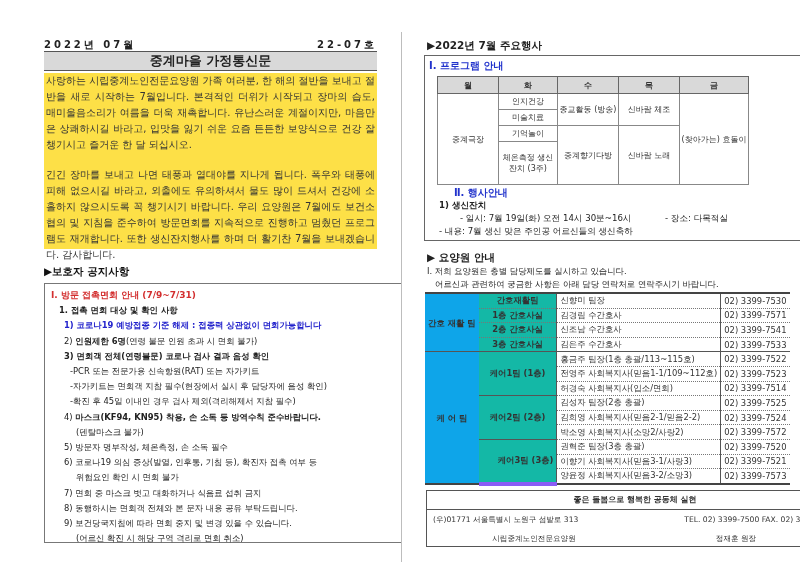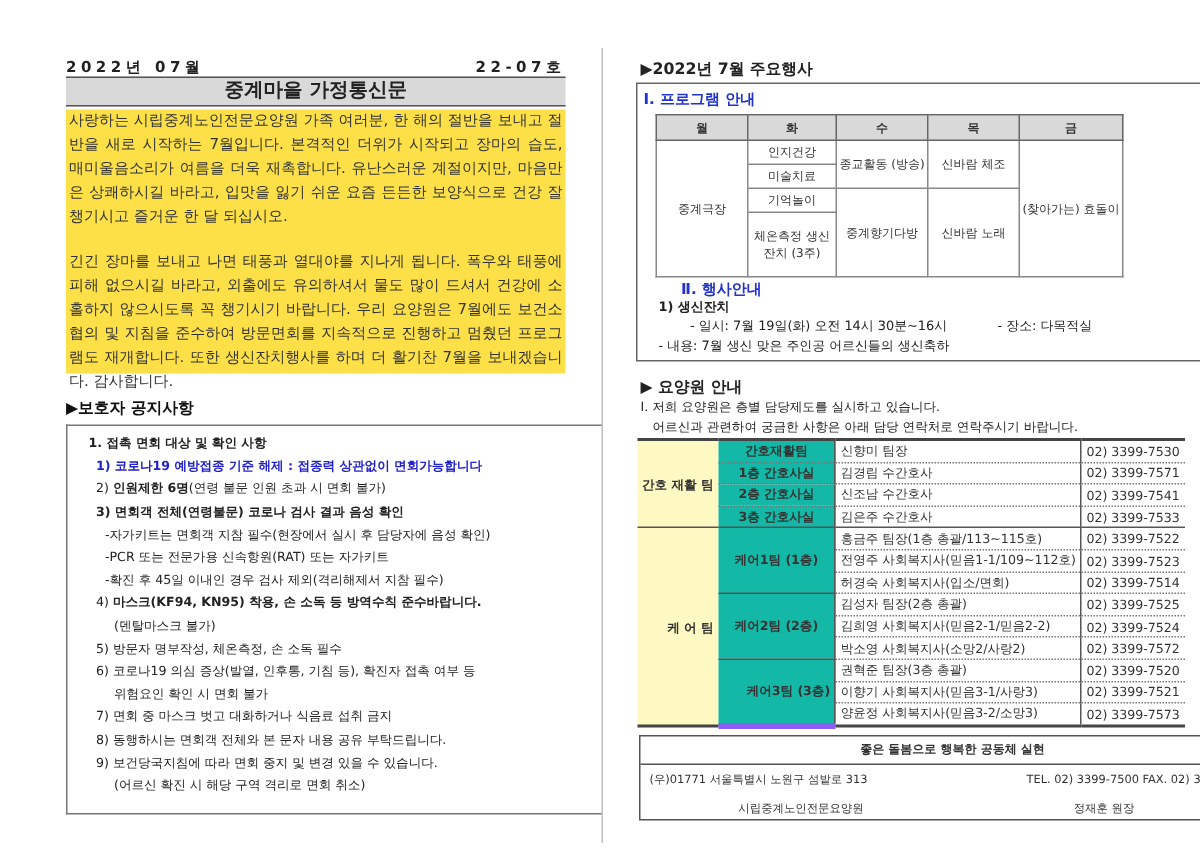--- a/index.html
+++ b/index.html
@@ -36,21 +36,21 @@
   table.prog { position:absolute; left:12px; top:20px; width:312px; border-collapse:collapse; font-size:8px; text-align:center; color:#333; }
   table.prog th { background:#d9d9d9; font-weight:bold; height:14px; border:1px solid #666; }
   table.prog td { border:1px solid #888; line-height:11px; padding:2px 0; }
   table.prog { border:1px solid #555; }
 
   .event { font-size:8.6px; line-height:12.5px; }
 
   .care-intro { font-size:8.4px; line-height:13px; }
   table.staff { position:absolute; left:425px; top:292px; width:350px; border-collapse:collapse; font-size:8.4px; color:#333; }
   table.staff td { height:13.6px; padding:0 3px; white-space:nowrap; border-bottom:1px dotted #777; }
-  table.staff td.grp { background:#fef9c3; font-weight:bold; text-align:right; border:none; border-bottom:1px solid #555; width:22px; line-height:12px; }
+  table.staff td.grp { background:#0ea5e9; font-weight:bold; text-align:center; border:none; border-bottom:1px solid #555; width:22px; line-height:12px; }
   table.staff td.sub { background:#14b8a6; font-weight:bold; text-align:center; border-right:1px solid #555; width:60px; }
   table.staff td.name { border-right:1px solid #555; }
   table.staff td.tel { width:72px; }
   table.staff tr.top td { border-top:2px solid #444; }
   table.staff tr.sep td { border-bottom:1px solid #555; }
   table.staff tr.last td { border-bottom:2px solid #444; }
 
   .footer-box { left:426px; top:490px; width:418px; height:57px; border:1px solid #555; box-sizing:border-box; font-size:7.6px; color:#333; }
   .footer-box .slogan { height:18px; line-height:18px; text-align:center; font-weight:bold; border-bottom:1px solid #555; font-size:8px; }
   .footer-box .row { display:flex; justify-content:space-between; padding:0 6px; height:19px; line-height:19px; }
@@ -68,29 +68,30 @@
 <div class="abs title-bar">중계마을 가정통신문</div>
 
 <div class="abs intro">
   <p>사랑하는 시립중계노인전문요양원 가족 여러분, 한 해의 절반을 보내고 절반을 새로 시작하는 7월입니다. 본격적인 더위가 시작되고 장마의 습도, 매미울음소리가 여름을 더욱 재촉합니다. 유난스러운 계절이지만, 마음만은 상쾌하시길 바라고, 입맛을 잃기 쉬운 요즘 든든한 보양식으로 건강 잘 챙기시고 즐거운 한 달 되십시오.</p>
   <p>긴긴 장마를 보내고 나면 태풍과 열대야를 지나게 됩니다. 폭우와 태풍에 피해 없으시길 바라고, 외출에도 유의하셔서 물도 많이 드셔서 건강에 소홀하지 않으시도록 꼭 챙기시기 바랍니다. 우리 요양원은 7월에도 보건소 협의 및 지침을 준수하여 방문면회를 지속적으로 진행하고 멈췄던 프로그램도 재개합니다. 또한 생신잔치행사를 하며 더 활기찬 7월을 보내겠습니다. 감사합니다.</p>
 </div>
 
 <div class="abs sec-h" style="left:44px; top:265px;">▶보호자 공지사항</div>
 
 <div class="abs notice-box">
+  <div class="red">Ⅰ. 방문 접촉면회 안내 (7/9~7/31)</div>
   <div class="b l1">1. 접촉 면회 대상 및 확인 사항</div>
   <div class="blue l2">1) 코로나19 예방접종 기준 해제 : 접종력 상관없이 면회가능합니다</div>
   <div class="l2">
     <span>2)</span>
     <span class="b">인원제한 6명</span><span>(연령 불문 인원 초과 시 면회 불가)</span>
   </div>
   <div class="b l2">3) 면회객 전체(연령불문) 코로나 검사 결과 음성 확인</div>
+  <div class="l3">-PCR 또는 전문가용 신속항원(RAT) 또는 자가키트</div>
   <div class="l3">-자가키트는 면회객 지참 필수(현장에서 실시 후 담당자에 음성 확인)</div>
-  <div class="l3">-PCR 또는 전문가용 신속항원(RAT) 또는 자가키트</div>
   <div class="l3">-확진 후 45일 이내인 경우 검사 제외(격리해제서 지참 필수)</div>
   <div class="l2">
     <span>4)</span>
     <span class="b">마스크(KF94, KN95) 착용, 손 소독 등 방역수칙 준수바랍니다.</span>
   </div>
   <div class="l4">(덴탈마스크 불가)</div>
   <div class="l2">5) 방문자 명부작성, 체온측정, 손 소독 필수</div>
   <div class="l2">6) 코로나19 의심 증상(발열, 인후통, 기침 등), 확진자 접촉 여부 등</div>
   <div class="l4">위험요인 확인 시 면회 불가</div>
   <div class="l2">7) 면회 중 마스크 벗고 대화하거나 식음료 섭취 금지</div>

